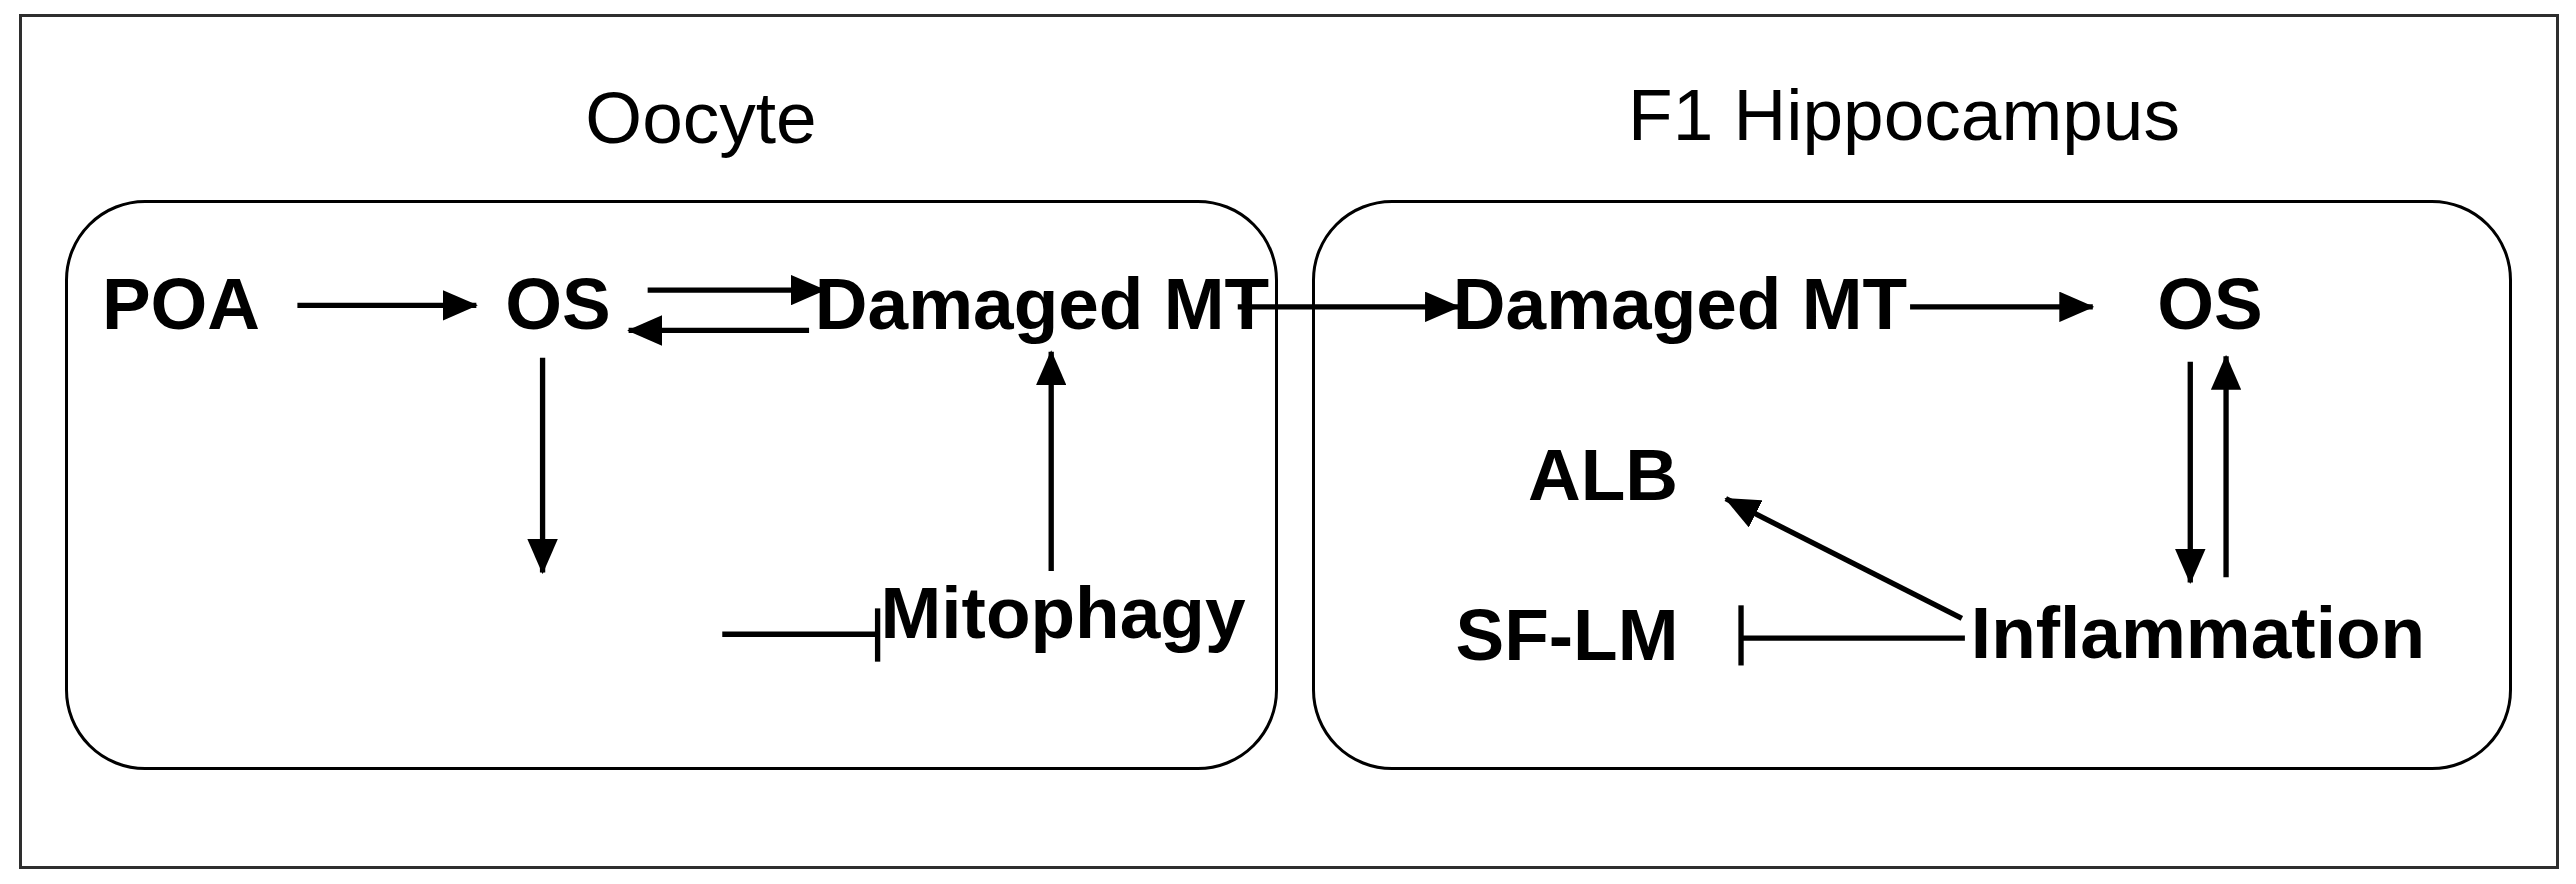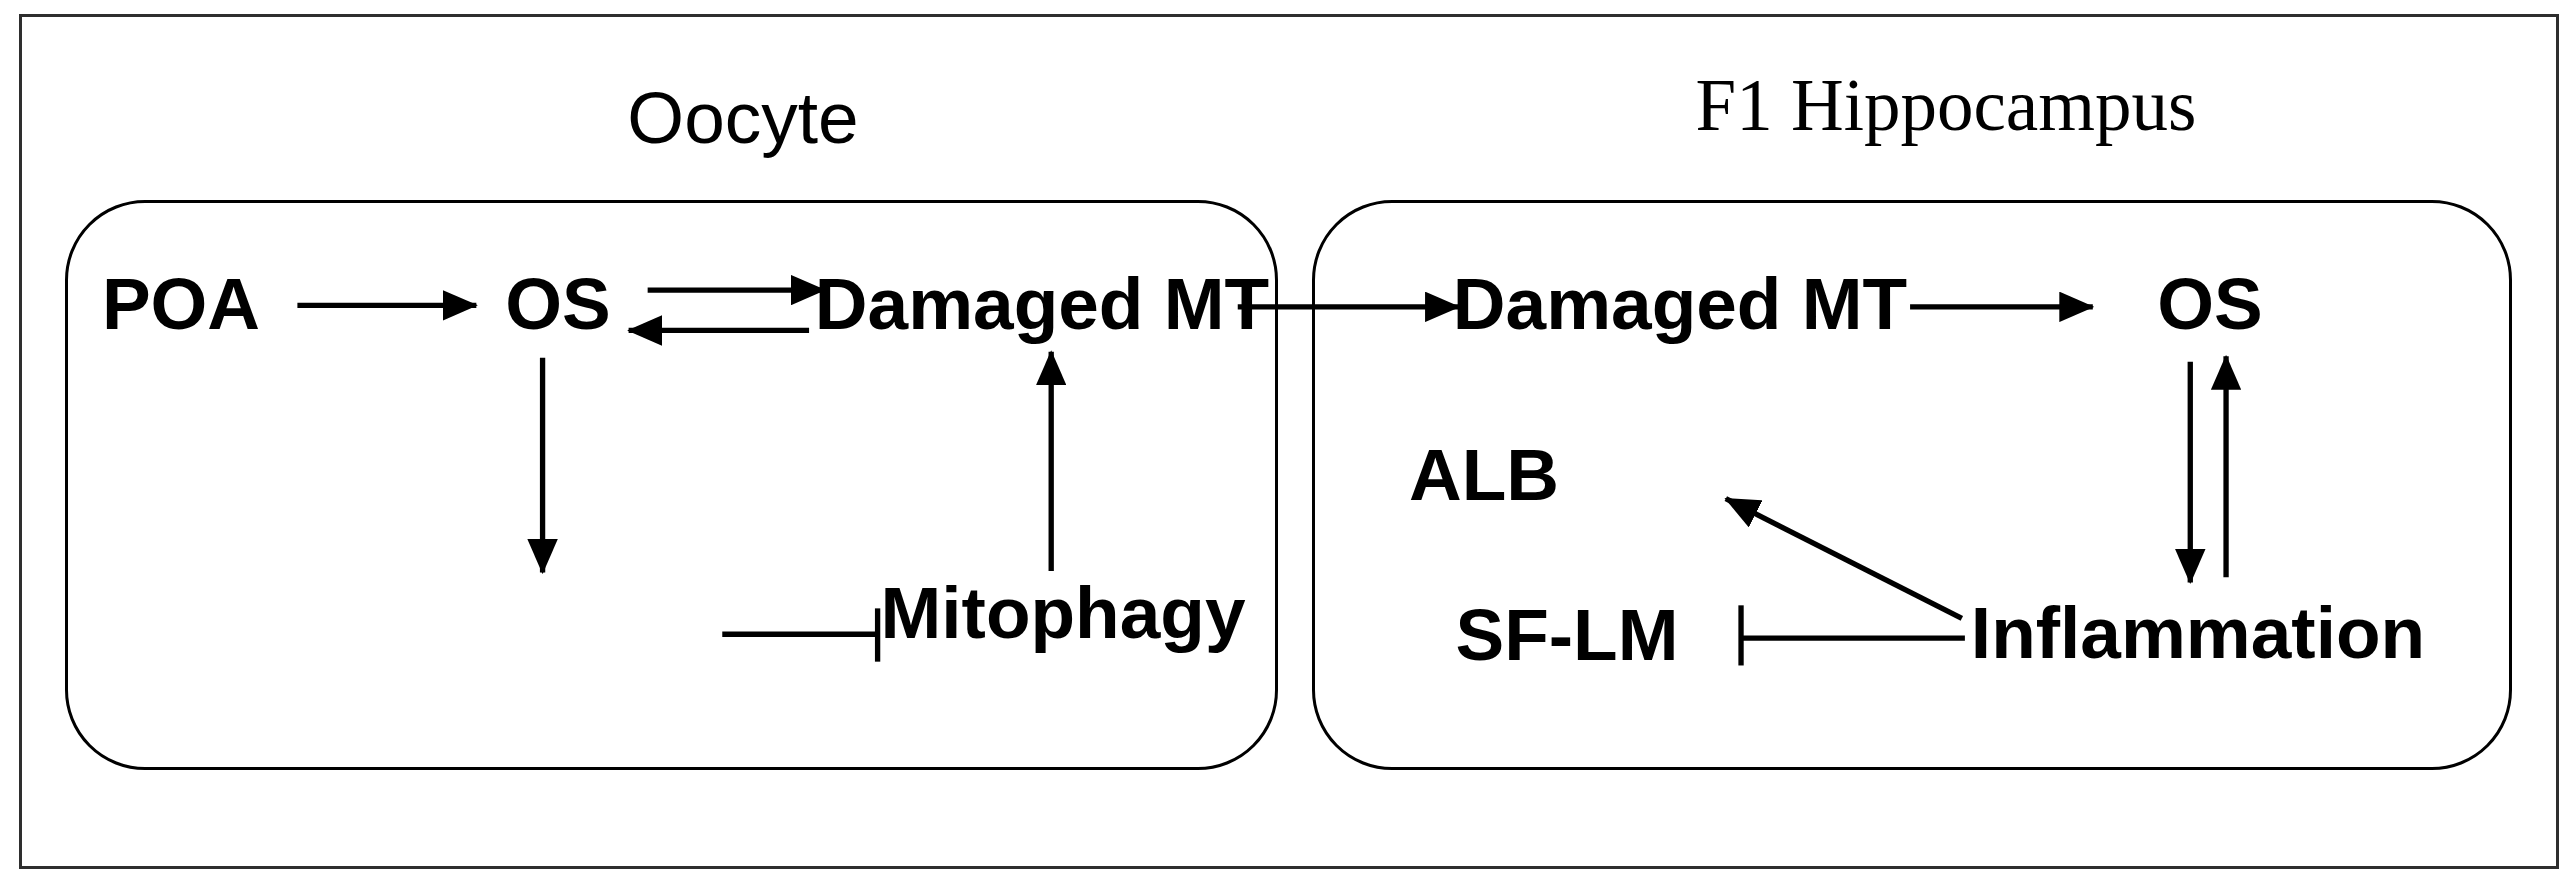--- a/index.html
+++ b/index.html
@@ -45,41 +45,40 @@
     white-space: nowrap;
     letter-spacing: 0px;
     font-weight: bold;
   }
   .region-title {
     position: absolute;
     transform: translate(-50%, -50%);
     font-size: 73px;
     line-height: 1;
     white-space: nowrap;
-    margin-left: 42px;
   }
   #edges-layer {
     position: absolute;
     left: 0;
     top: 0;
     width: 2576px;
     height: 884px;
     pointer-events: none;
   }
   
   #title-oocyte        { left: 701px;  top: 117px; }
-  #title-f1            { left: 1904px; top: 105px; font-family: Liberation Serif, serif; }
+  #title-f1            { left: 1904px; top: 114px; }
   #node-poa            { left: 181px;  top: 303px; }
   #node-os-oocyte      { left: 558px;  top: 303px; }
   #node-dmt-oocyte     { left: 1042px; top: 303px; }
   #node-dmt-f1         { left: 1680px; top: 303px; }
   #node-os-f1          { left: 2210px; top: 303px; }
   #node-apoptosis      { left: 545px;  top: 628px; }
   #node-mitophagy      { left: 1063px; top: 612px; }
-  #node-alb            { left: 1484px; top: 474px; }
+  #node-alb            { left: 1603px; top: 474px; }
   #node-sflm           { left: 1567px; top: 634px; }
   #node-inflammation   { left: 2198px; top: 632px; }
 </style>
 </head>
 <body>
 
 <div id="stage">
 
   <div class="outer-frame"></div>
 

